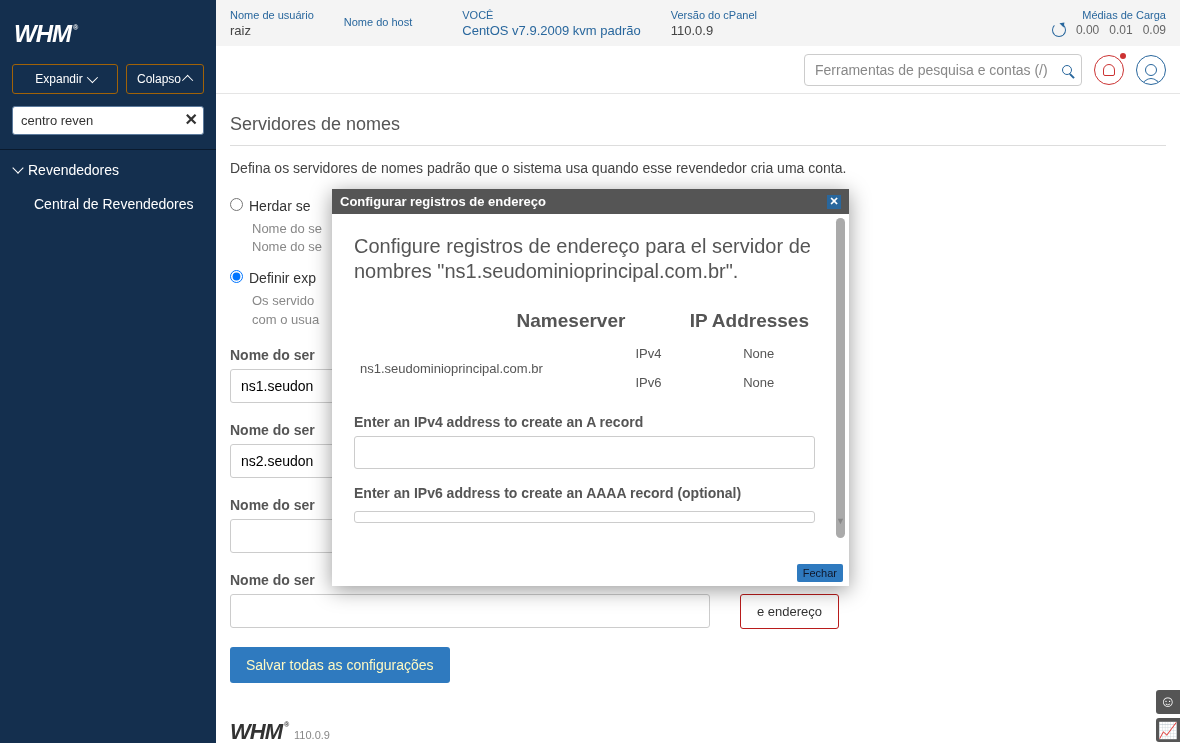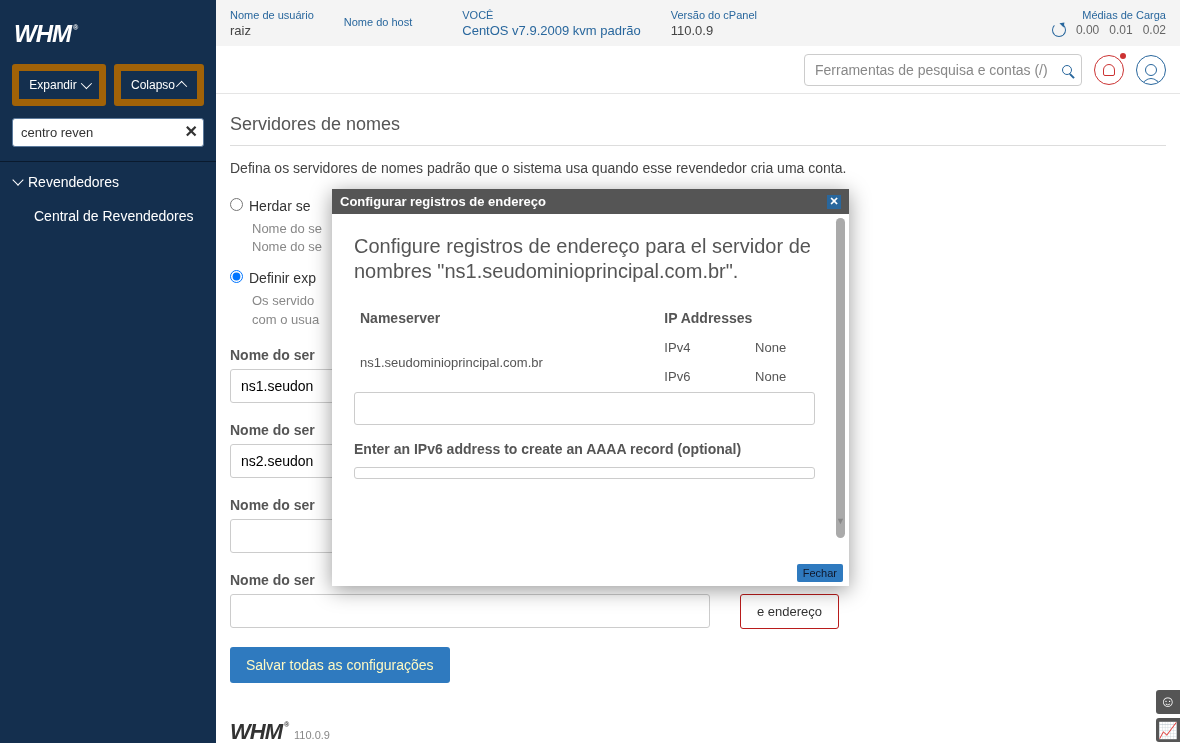--- a/index.html
+++ b/index.html
@@ -4,21 +4,21 @@
 <style>
 * { margin: 0; padding: 0; box-sizing: border-box; font-family: -apple-system, BlinkMacSystemFont, "Segoe UI", Arial, sans-serif; }
 body { width: 1180px; height: 743px; overflow: hidden; display: flex; position: relative; background: #fff; }
 
 
 .sidebar { width: 216px; background: #142f4e; color: #fff; display: flex; flex-direction: column; flex-shrink: 0; }
 .logo-area { padding: 20px 14px 16px; }
 .logo { font-size: 24px; font-weight: 900; font-style: italic; letter-spacing: -1px; position: relative; }
 .logo:after { content: "®"; font-size: 7px; position: relative; top: -12px; left: 2px; }
 .expand-row { display: flex; gap: 8px; padding: 0 12px 12px; }
-.expand-btn, .collapse-btn { flex: 1; border: 7px solid #a16207; background: transparent; color: #fff; font-size: 12px; padding: 7px 4px; border-radius: 3px; cursor: pointer; display: flex; align-items: center; justify-content: center; gap: 4px; }
+.expand-btn, .collapse-btn { flex: 1; border: 1px solid #a16207; background: transparent; color: #fff; font-size: 12px; padding: 7px 4px; border-radius: 3px; cursor: pointer; display: flex; align-items: center; justify-content: center; gap: 4px; }
 .collapse-btn { flex: 0 0 auto; padding: 7px 10px; }
 .arrow-down, .arrow-up { width: 8px; height: 8px; border-right: 1.5px solid #fff; border-bottom: 1.5px solid #fff; display: inline-block; }
 .arrow-down { transform: rotate(45deg) translateY(-2px); }
 .arrow-up { transform: rotate(-135deg) translateY(-2px); }
 .search-wrap { padding: 0 12px 14px; }
 .search-box { position: relative; }
 .search-input { width: 100%; background: #fff; border: 1px solid #5c7a9c; border-radius: 3px; padding: 6px 28px 6px 8px; font-size: 13px; color: #333; }
 .clear-x { position: absolute; right: 6px; top: 4px; color: #333; font-size: 16px; font-weight: bold; cursor: pointer; }
 .nav-divider { height: 1px; background: #0a1a2e; margin-bottom: 2px; }
 .nav-header { display: flex; align-items: center; gap: 6px; padding: 10px 14px; font-size: 14px; cursor: pointer; }
@@ -71,21 +71,21 @@
 
 .modal { position: absolute; top: 189px; left: 332px; width: 517px; height: 397px; background: #fff; box-shadow: 0 4px 20px rgba(0,0,0,.4); display: flex; flex-direction: column; }
 .modal-header { background: #555; color: #fff; font-size: 13px; font-weight: bold; padding: 5px 8px; display: flex; align-items: center; }
 .modal-close { margin-left: auto; background: #29679d; color: #fff; width: 14px; height: 14px; font-size: 11px; text-align: center; line-height: 13px; cursor: pointer; }
 .modal-body { flex: 1; padding: 20px 34px 10px 22px; position: relative; overflow: hidden; }
 .modal-scroll { position: absolute; right: 4px; top: 4px; width: 9px; height: calc(100% - 55px); background: #eee; border-radius: 5px; }
 .modal-scroll-thumb { background: #aaa; border-radius: 5px; width: 100%; height: 320px; }
 .modal-scroll-arrow { font-size: 9px; color: #888; text-align: center; line-height: 1; position: absolute; bottom: -18px; left: 0; width: 100%; }
 .modal-title { font-size: 20px; color: #555; font-weight: 300; margin-bottom: 18px; line-height: 1.25; }
 .modal-table { width: 100%; font-size: 14px; }
-.modal-table th { text-align: left; font-weight: bold; color: #555; padding: 6px 4px; font-size: 14px; }
+.modal-table th { text-align: right; font-weight: bold; color: #555; padding: 6px 4px; font-size: 19px; }
 .modal-table td { padding: 6px 4px; color: #555; font-size: 13px; }
 .modal-table .thr { border-bottom: 1px solid #e3e3e3; }
 .cell-ns { vertical-align: middle; }
 .ip-label { width: 48px; display: inline-block; }
 .modal-field-label { font-weight: bold; color: #555; margin: 16px 0 6px; font-size: 14px; }
 .modal-input { width: 100%; border: 1px solid #ccc; border-radius: 3px; padding: 8px; }
 .modal-footer { padding: 4px 6px; text-align: right; }
 .close-btn { background: #2f7abf; color: #0f172a; border: none; padding: 3px 6px; font-size: 11px; border-radius: 2px; cursor: pointer; }
 
 
@@ -142,21 +142,21 @@
     <div class="top-col">
       <div class="top-label">Versão do cPanel</div>
       <div class="top-val">110.0.9</div>
     </div>
     <div class="top-right">
       <div class="top-label">Médias de Carga</div>
       <div class="loads">
         <span class="reload-icon"></span>
         <span>0.00</span>
         <span>0.01</span>
-        <span>0.02</span>
+        <span>0.09</span>
       </div>
     </div>
   </div>
 
   <div class="toolbar">
     <div class="tool-search">
       <div class="tool-input-wrap">
         <input class="tool-input" placeholder="Ferramentas de pesquisa e contas (/)" style="">
         <span class="search-icon"><span class="mag"></span></span>
       </div>
@@ -244,20 +244,21 @@
         <td rowspan="2" class="cell-ns">ns1.seudominioprincipal.com.br</td>
         <td><span class="ip-label">IPv4</span></td>
         <td>None</td>
       </tr>
       <tr>
         <td><span class="ip-label">IPv6</span></td>
         <td>None</td>
       </tr>
     </tbody>
       </table>
+    <div class="modal-field-label">Enter an IPv4 address to create an A record</div>
     <input class="modal-input" style="">
     <div class="modal-field-label">Enter an IPv6 address to create an AAAA record (optional)</div>
     <input class="modal-input" style="height: 12px; padding: 4px 8px;">
   </div>
   <div class="modal-footer">
     <button class="close-btn">Fechar</button>
   </div>
 </div>
 
 <div class="widget top">☺</div>

